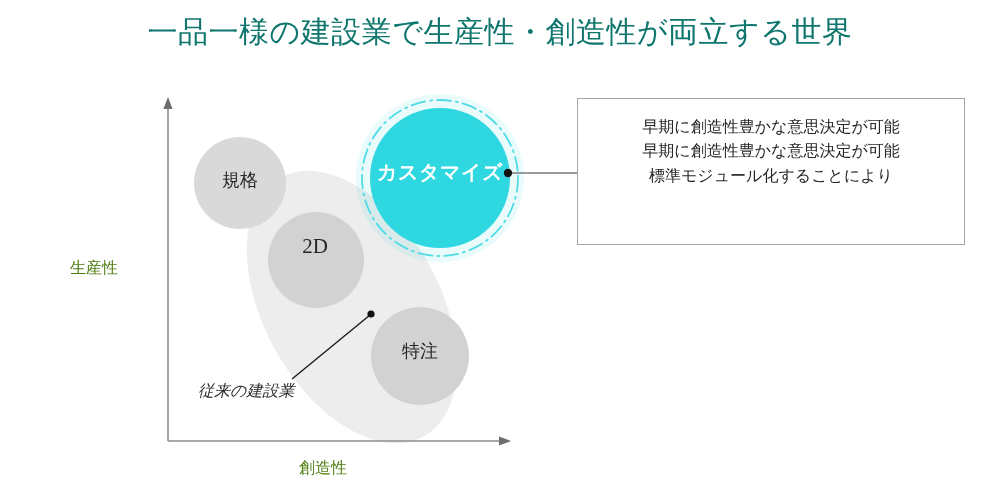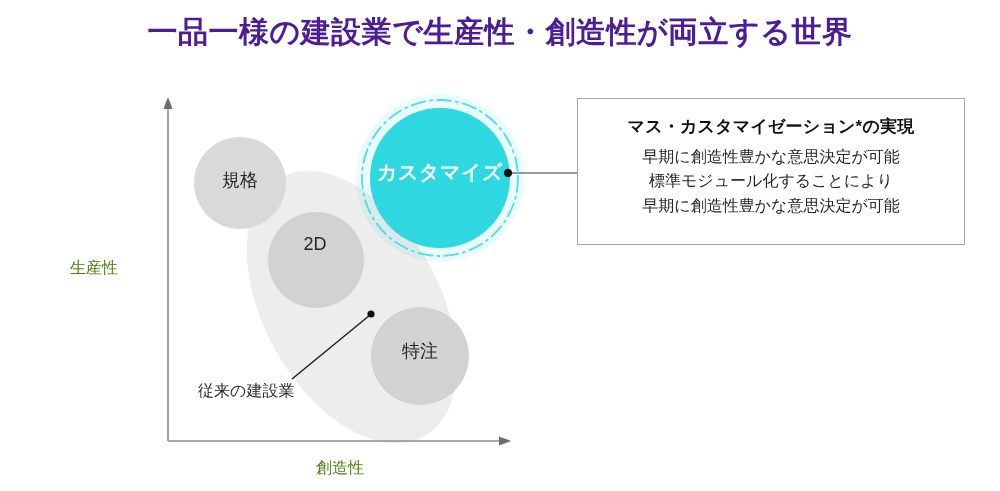--- a/index.html
+++ b/index.html
@@ -19,23 +19,23 @@
   }
 
   
   #page-title {
     position: absolute;
     top: 12px;
     left: 0;
     width: 1000px;
     text-align: center;
     font-size: 30px;
-    font-weight: bold;
+    font-weight: normal;
     letter-spacing: 0.5px;
-    color: #4c1d95;
+    color: #0f766e;
     white-space: nowrap;
   }
 
   
   #diagram {
     position: absolute;
     top: 0;
     left: 0;
     width: 1000px;
     height: 491px;
@@ -53,21 +53,21 @@
     position: absolute;
     font-size: 16px;
     color: #4d7c0f;
     white-space: nowrap;
   }
   #y-axis-label {
     left: 70px;
     top: 258px;
   }
   #x-axis-label {
-    left: 316px;
+    left: 299px;
     top: 458px;
   }
 
   
   .bubble-label {
     position: absolute;
     text-align: center;
     white-space: nowrap;
     pointer-events: none;
   }
@@ -78,21 +78,22 @@
   }
   #label-kikaku {
     left: 185px;
     top: 170px;
     width: 110px;
   }
   #label-catalog {
     left: 255px;
     top: 234px;
     width: 120px;
-    font-size: 18px;
+    font-size: 21px;
+    font-family: Liberation Serif, serif;
   }
   #label-tokuchu {
     left: 365px;
     top: 341px;
     width: 110px;
   }
   #label-customize {
     left: 352px;
     top: 159px;
     width: 176px;
@@ -103,20 +104,21 @@
   }
 
   
   #annotation-legacy {
     position: absolute;
     left: 198px;
     top: 381px;
     font-size: 16px;
     color: #2b2b2b;
     white-space: nowrap;
+    font-style: italic;
   }
 
   
   #callout-box {
     position: absolute;
     left: 577px;
     top: 98px;
     width: 388px;
     height: 147px;
     box-sizing: border-box;
@@ -206,19 +208,18 @@
     <div>2D</div>
   </div>
 
   <div class="bubble-label gray-label" id="label-tokuchu">特注</div>
 
   <div class="bubble-label" id="label-customize">カスタマイズ</div>
 
   <div id="annotation-legacy">従来の建設業</div>
 
   <div id="callout-box">
-    <div id="callout-heading">マス・カスタマイゼーション*の実現</div>
+    <div class="callout-line">早期に創造性豊かな意思決定が可能</div>
     <div class="callout-line">早期に創造性豊かな意思決定が可能</div>
     <div class="callout-line">標準モジュール化することにより</div>
-    <div class="callout-line">早期に創造性豊かな意思決定が可能</div>
   </div>
 
 </div>
 
 </body></html>

